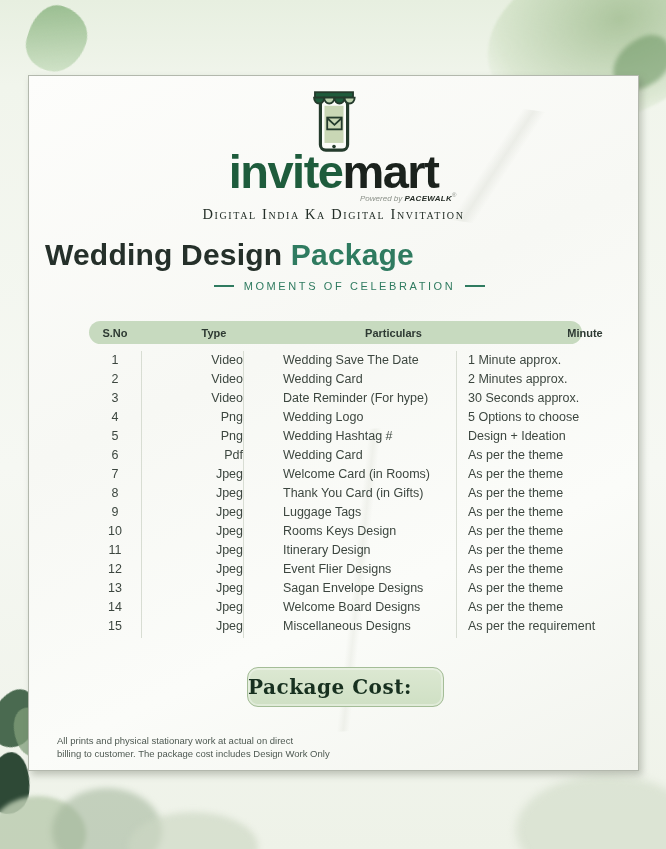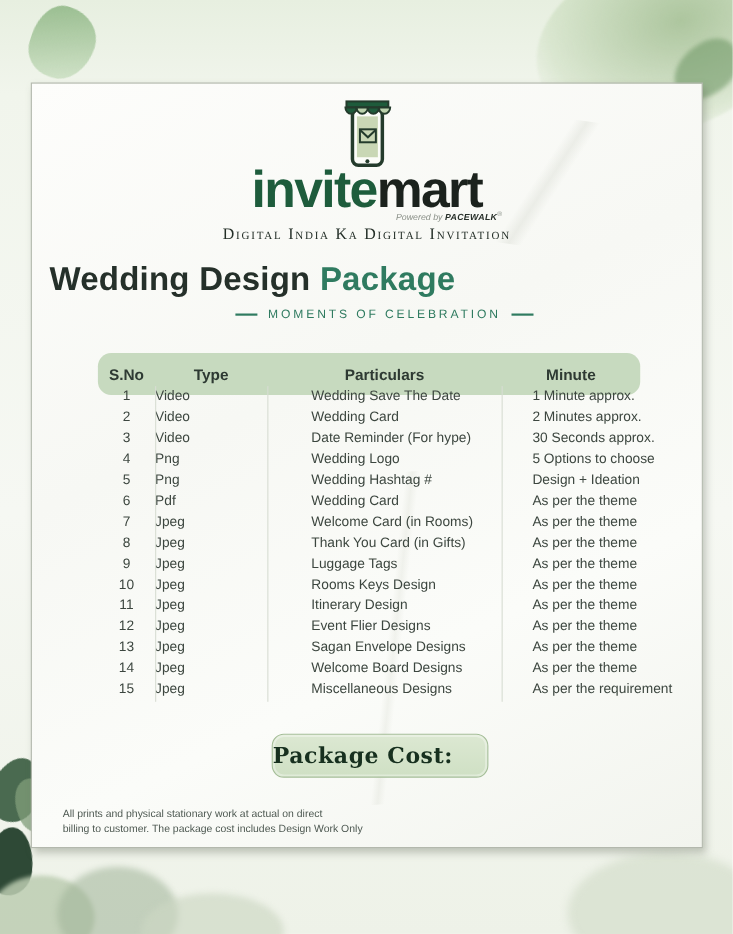--- a/index.html
+++ b/index.html
@@ -62,36 +62,36 @@
   
   .title-block { position:absolute; top:162px; left:16px; width:100%; text-align:left; }
   .title { font-size:30px; font-weight:800; letter-spacing:.2px; color:#25302a; margin:0; }
   .title .accent { color:#2f7b60; }
   .subtitle { margin-top:8px; display:flex; align-items:center; justify-content:center; gap:10px;
     font-size:11px; font-weight:400; letter-spacing:2.6px; color:#2f7b60; }
   .subtitle .dash { display:inline-block; width:20px; height:2px; background:#2f7b60; }
 
   
   .thead {
-    position:absolute; left:60px; top:245px; width:493px; height:38px;
+    position:absolute; left:60px; top:245px; width:493px; height:23px;
     background:#c7dabf; border-radius:12px;
     display:grid; grid-template-columns:52px 102px 213px 126px; align-items:center;
-    font-size:14px; font-weight:700; color:#2e3a33;
+    font-size:11px; font-weight:700; color:#2e3a33;gap:22px;
   }
   .thead span { text-align:center; }
   .tbody { position:absolute; left:60px; top:274px; width:493px; }
   .sep { position:absolute; top:1px; width:1px; height:287px; background:#d8ddd3; }
   .sep-1 { left:52px; } .sep-2 { left:154px; } .sep-3 { left:367px; }
   .tr { display:grid; grid-template-columns:52px 102px 213px 126px; height:19px; align-items:center;
     font-size:12.5px; color:#3c463f; }
   .td { white-space:nowrap; }
   .c1 { text-align:center; }
-  .c2 { text-align:left; }
+  .c2 { text-align:right; }
   .c3 { padding-left:40px; }
-  .c4 { padding-left:28px; }
+  .c4 { padding-left:12px; }
 
   
   .pill {
     position:absolute; left:218px; top:591px; width:195px; height:38px;
     background:linear-gradient(180deg,#dce8d2,#cfe0c4);
     border:1.5px solid #a4bd97; border-radius:11px;
     display:flex; align-items:center; justify-content:flex-start;
     box-shadow:inset 0 0 0 2px rgba(255,255,255,.35);
   }
   .pill span { font-family:"DejaVu Serif", serif; font-weight:700; font-size:20px; color:#17301f; letter-spacing:.5px; }

